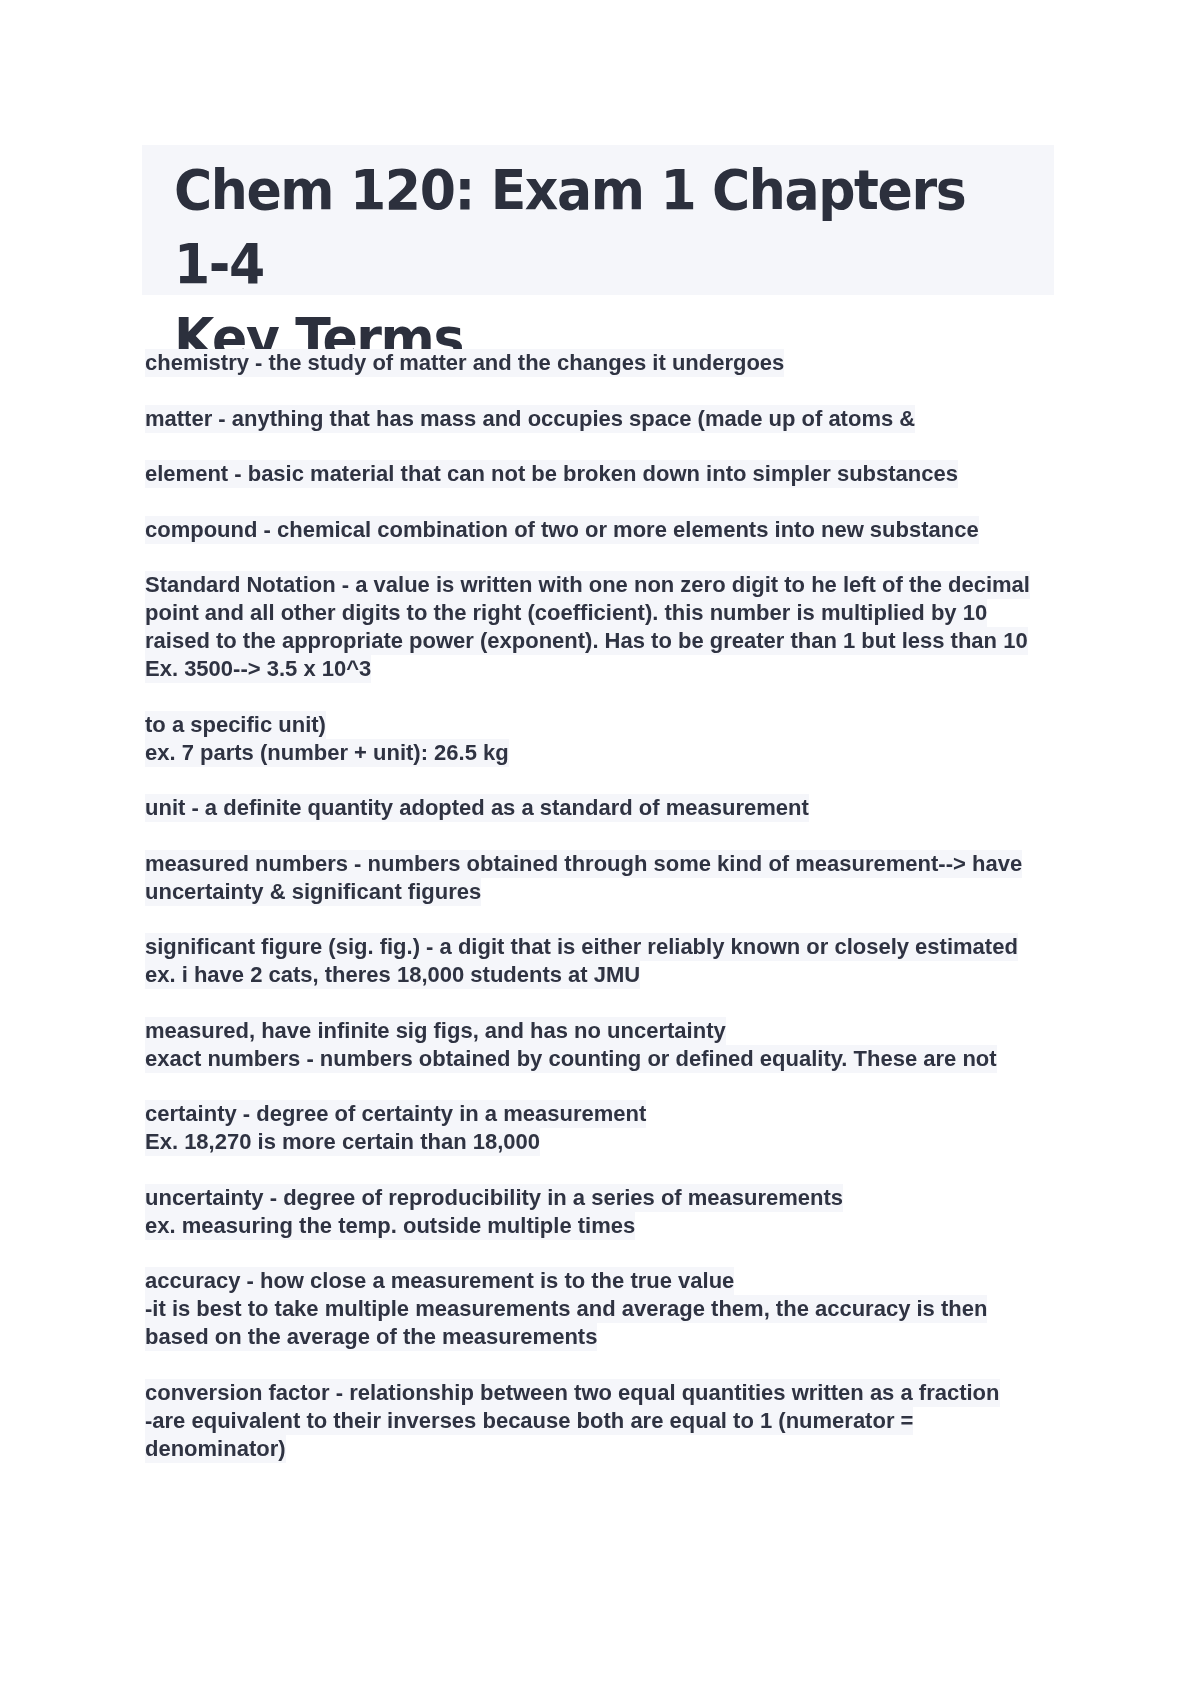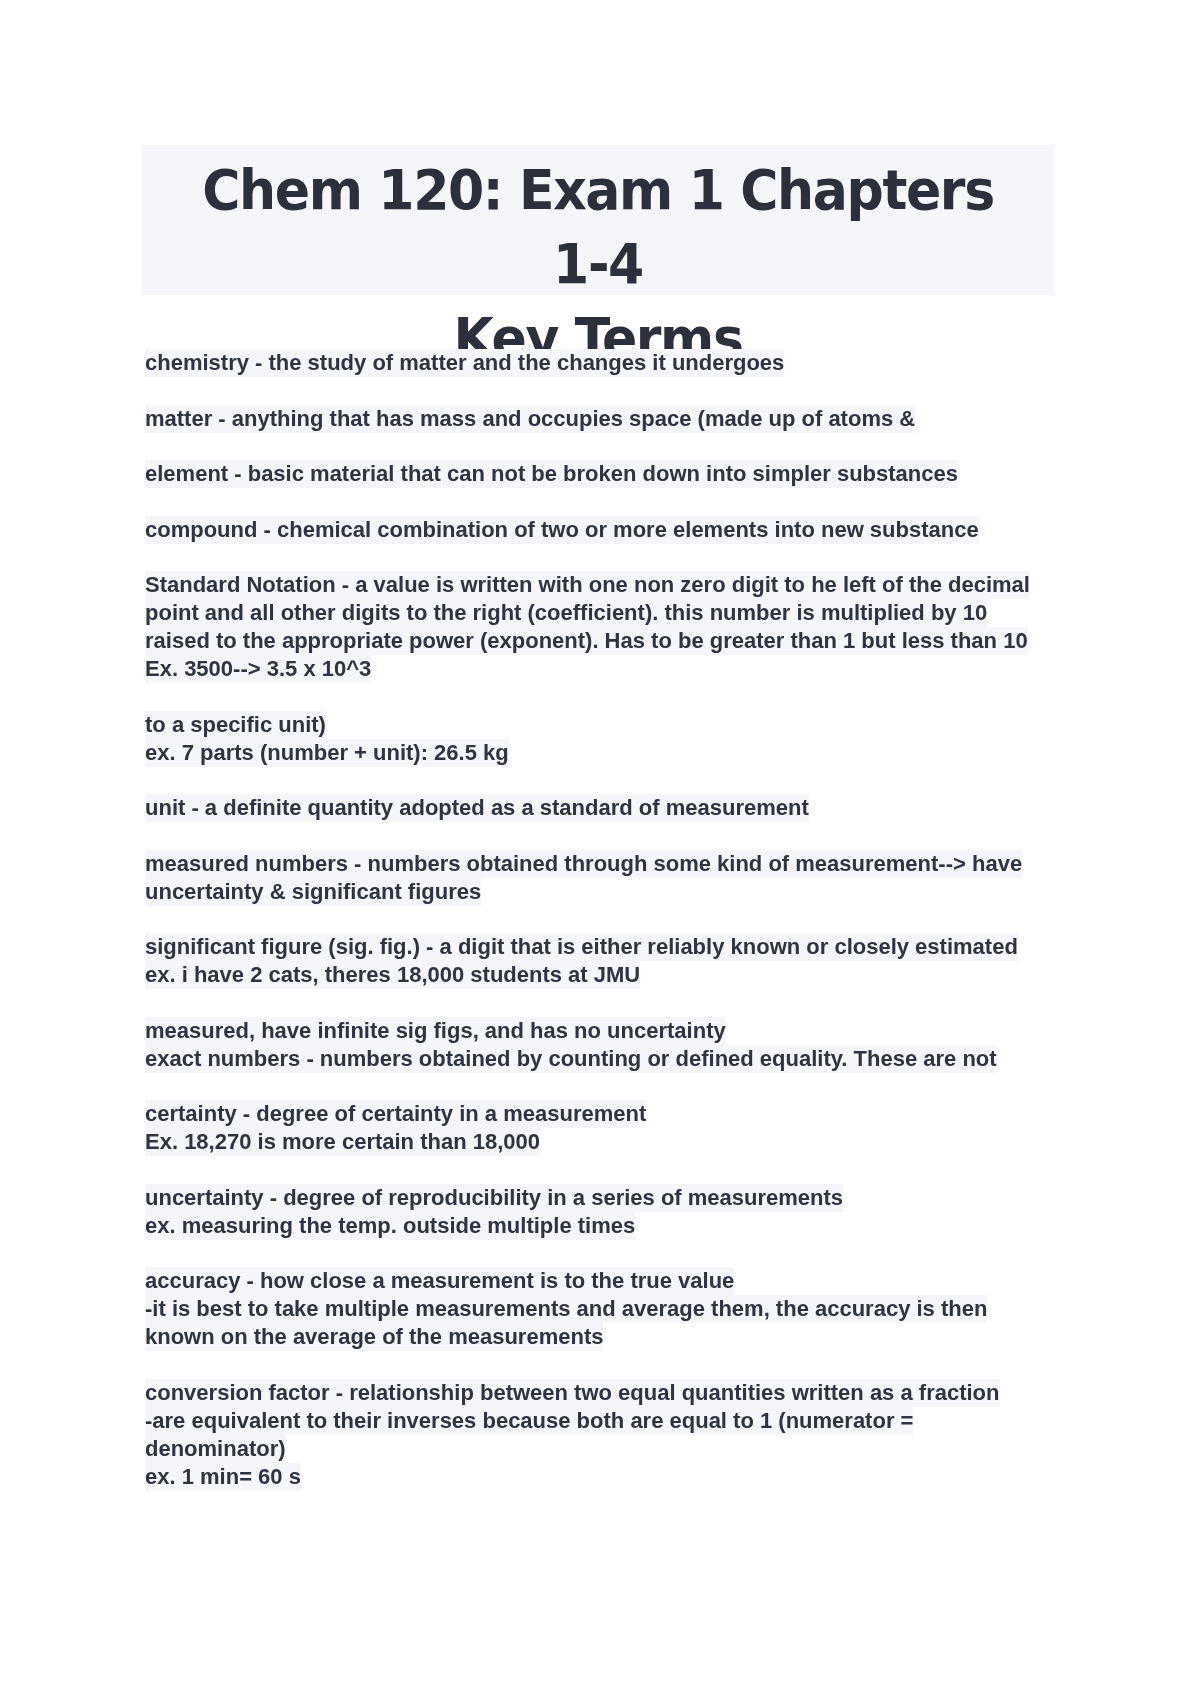--- a/index.html
+++ b/index.html
@@ -15,21 +15,21 @@
       font-family: "Liberation Sans", sans-serif;
       color: #2f3342;
     }
     .title-box {
       position: absolute;
       left: 142px;
       top: 145px;
       width: 912px;
       height: 150px;
       background: #f5f6fa;
-      text-align: center;
+      text-align: left;
     }
     .title {
       margin: 0;
       padding-top: 8px;
       font-family: "DejaVu Sans", sans-serif;
       font-weight: bold;
       font-size: 56px;
       line-height: 74px;
       color: #2c303d;
       letter-spacing: -1.5px;
@@ -110,21 +110,20 @@
       <span class="line"><span class="hl">certainty - degree of certainty in a measurement</span></span>
       <span class="line"><span class="hl">Ex. 18,270 is more certain than 18,000</span></span>
     </p>
     <p class="entry">
       <span class="line"><span class="hl">uncertainty - degree of reproducibility in a series of measurements</span></span>
       <span class="line"><span class="hl">ex. measuring the temp. outside multiple times</span></span>
     </p>
     <p class="entry">
       <span class="line"><span class="hl">accuracy - how close a measurement is to the true value</span></span>
       <span class="line"><span class="hl">-it is best to take multiple measurements and average them, the accuracy is then</span></span>
-      <span class="line"><span class="hl">known on the average of the measurements</span></span>
+      <span class="line"><span class="hl">based on the average of the measurements</span></span>
     </p>
     <p class="entry">
       <span class="line"><span class="hl">conversion factor - relationship between two equal quantities written as a fraction</span></span>
       <span class="line"><span class="hl">-are equivalent to their inverses because both are equal to 1 (numerator =</span></span>
       <span class="line"><span class="hl">denominator)</span></span>
-      <span class="line"><span class="hl">ex. 1 min= 60 s</span></span>
     </p>
   </div>
 
 </body></html>

